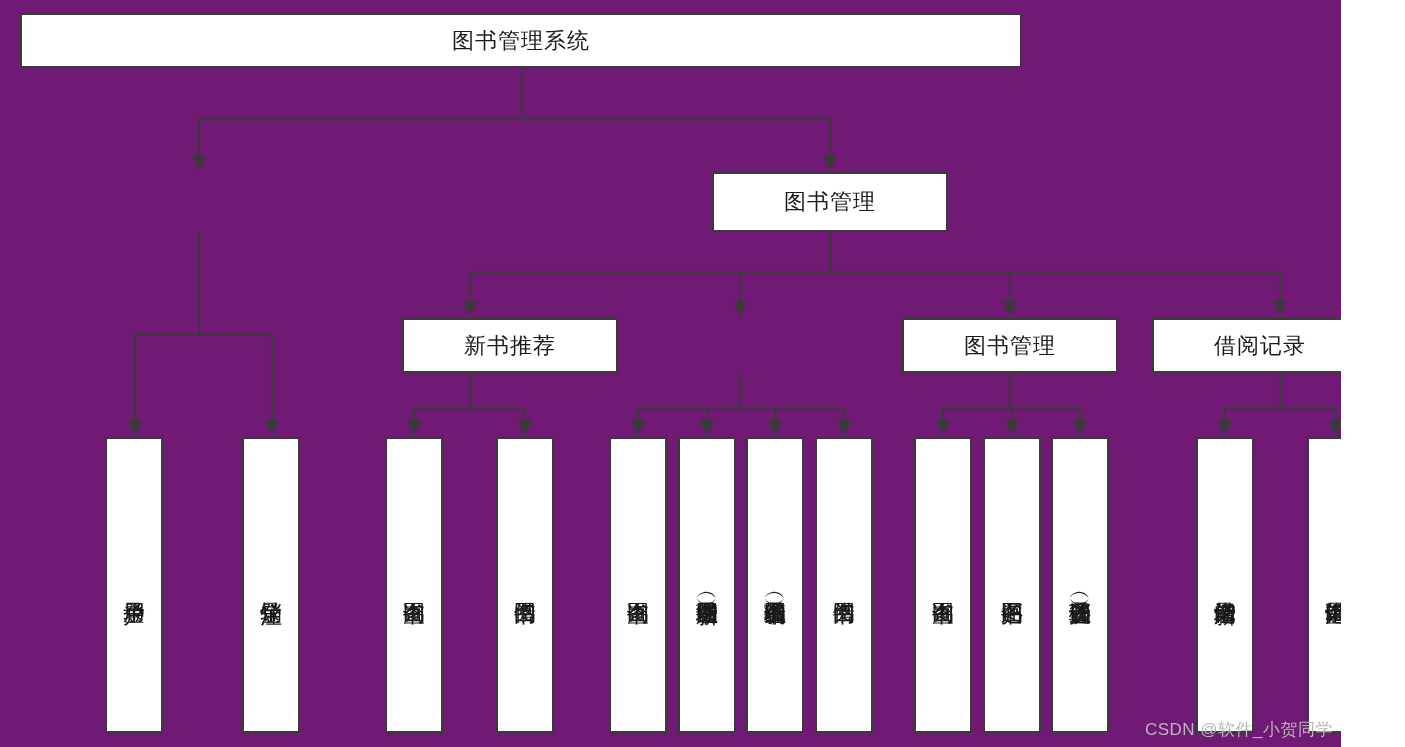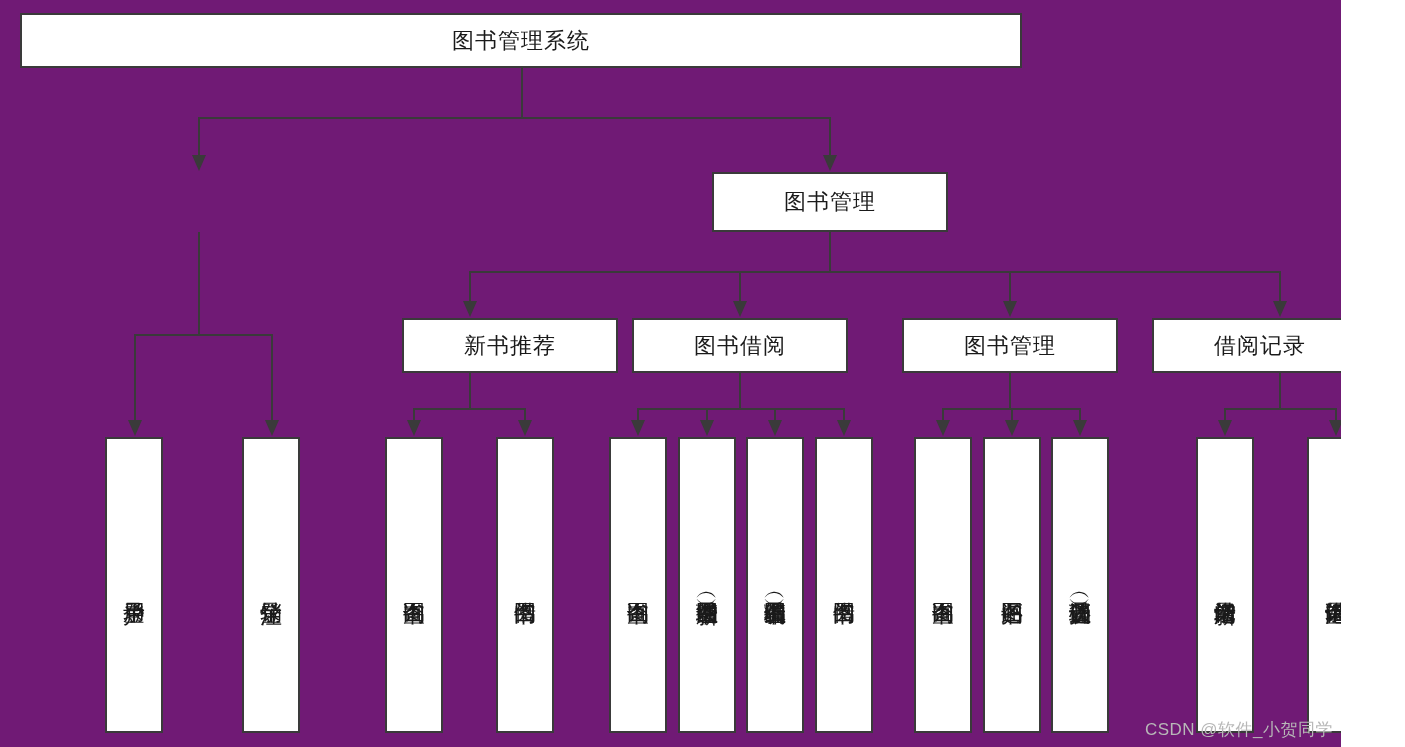--- a/index.html
+++ b/index.html
@@ -103,23 +103,20 @@
   <div class="edge v" style="left:1009px; top:271px; height:30px;"></div>
   <div class="edge v" style="left:1279px; top:271px; height:30px;"></div>
   <div class="arrow" style="left:463px; top:301px;"></div>
   <div class="arrow" style="left:733px; top:301px;"></div>
   <div class="arrow" style="left:1003px; top:301px;"></div>
   <div class="arrow" style="left:1273px; top:301px;"></div>
 
   <div class="node horiz" style="left:362px; top:318px; width:216px; height:55px;margin-left:40px;">
     <span>新书推荐</span>
   </div>
-  <div class="node horiz" style="left:632px; top:318px; width:216px; height:55px;">
-    <span>图书借阅</span>
-  </div>
   <div class="node horiz" style="left:902px; top:318px; width:216px; height:55px;">
     <span>图书管理</span>
   </div>
   <div class="node horiz" style="left:1152px; top:318px; width:216px; height:55px;">
     <span>借阅记录</span>
   </div>
 
   <div class="edge v" style="left:469px; top:373px; height:37px;"></div>
   <div class="edge h" style="left:413px; top:408px; width:113px;"></div>
   <div class="edge v" style="left:413px; top:408px; height:12px;"></div>

